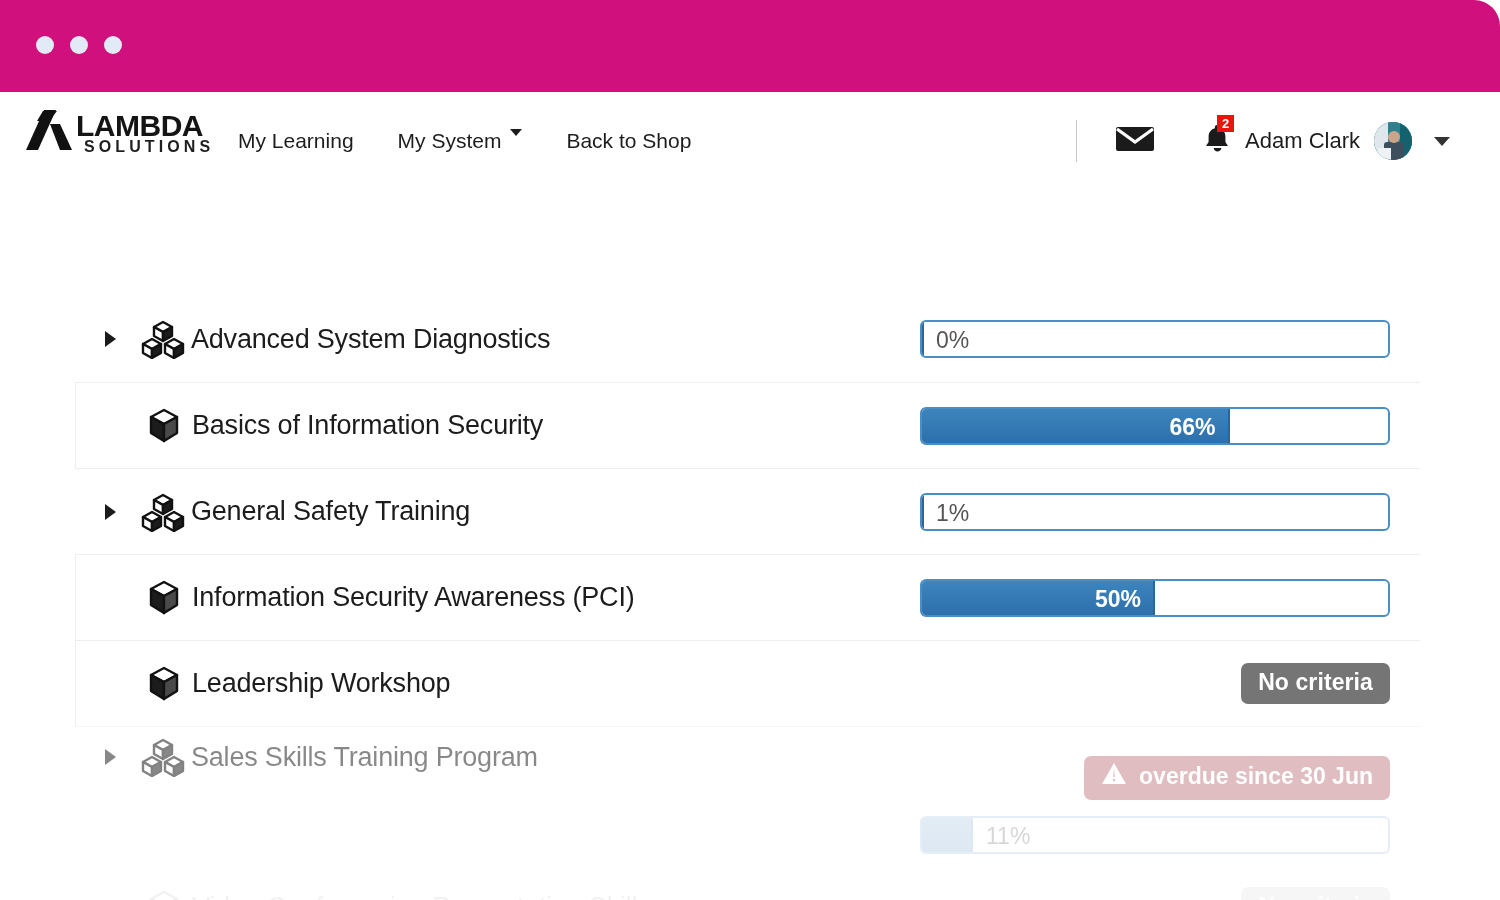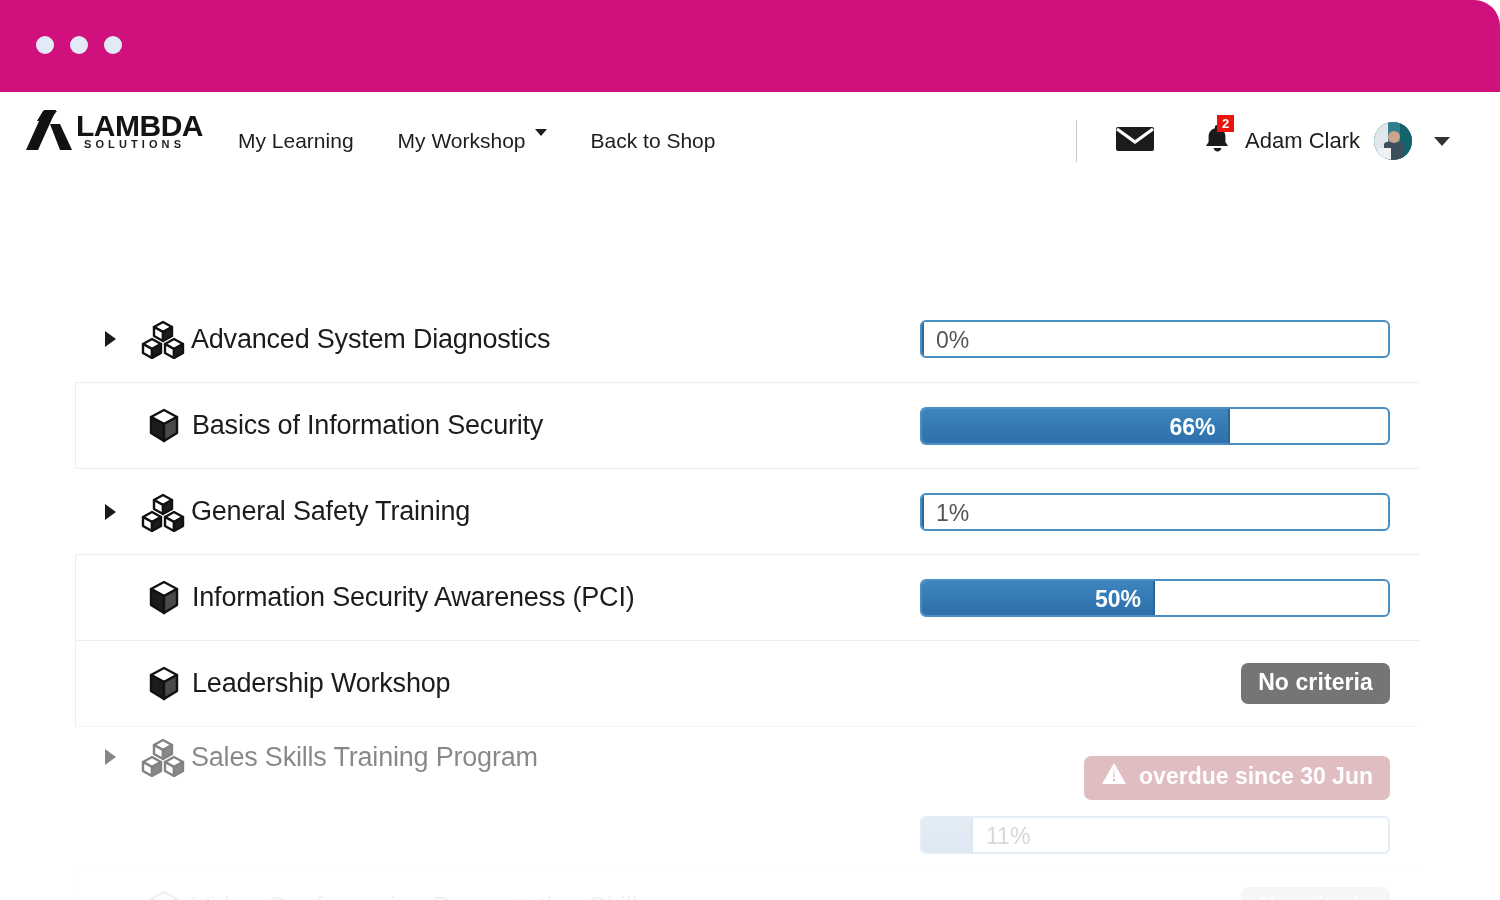--- a/index.html
+++ b/index.html
@@ -38,21 +38,21 @@
     width:176px; height:48px;
   }
   #logo-mark { position:absolute; left:0; top:2px; }
   #logo-text {
     position:absolute; left:52px; top:4px;
     font-size:30px; font-weight:700; letter-spacing:-0.5px;
     color:#141414; line-height:32px;
   }
   #logo-sub {
     position:absolute; left:60px; top:32px;
-    font-size:11px; font-weight:600; letter-spacing:4.1px;
+    font-size:16px; font-weight:600; letter-spacing:4.1px;
     color:#1e1e1e;
     text-align:right;
   }
 
   #nav-links {
     position:absolute; left:238px; top:34px;
     display:flex; align-items:center; gap:44px;
   }
   .nav-link {
     font-size:21px; color:#1d1d1d; line-height:30px;
@@ -220,21 +220,21 @@
       </span>
       <span id="logo-text">LAMBDA</span>
       <span id="logo-sub">SOLUTIONS</span>
     </div>
 
     <div id="nav-links">
       <div class="nav-link">
         <span>My Learning</span>
       </div>
       <div class="nav-link">
-        <span>My Workshop</span>
+        <span>My System</span>
         <span class="caret-down"></span>
       </div>
       <div class="nav-link">
         <span>Back to Shop</span>
       </div>
     </div>
 
     <div id="nav-right">
       <span id="nav-divider"></span>
 

